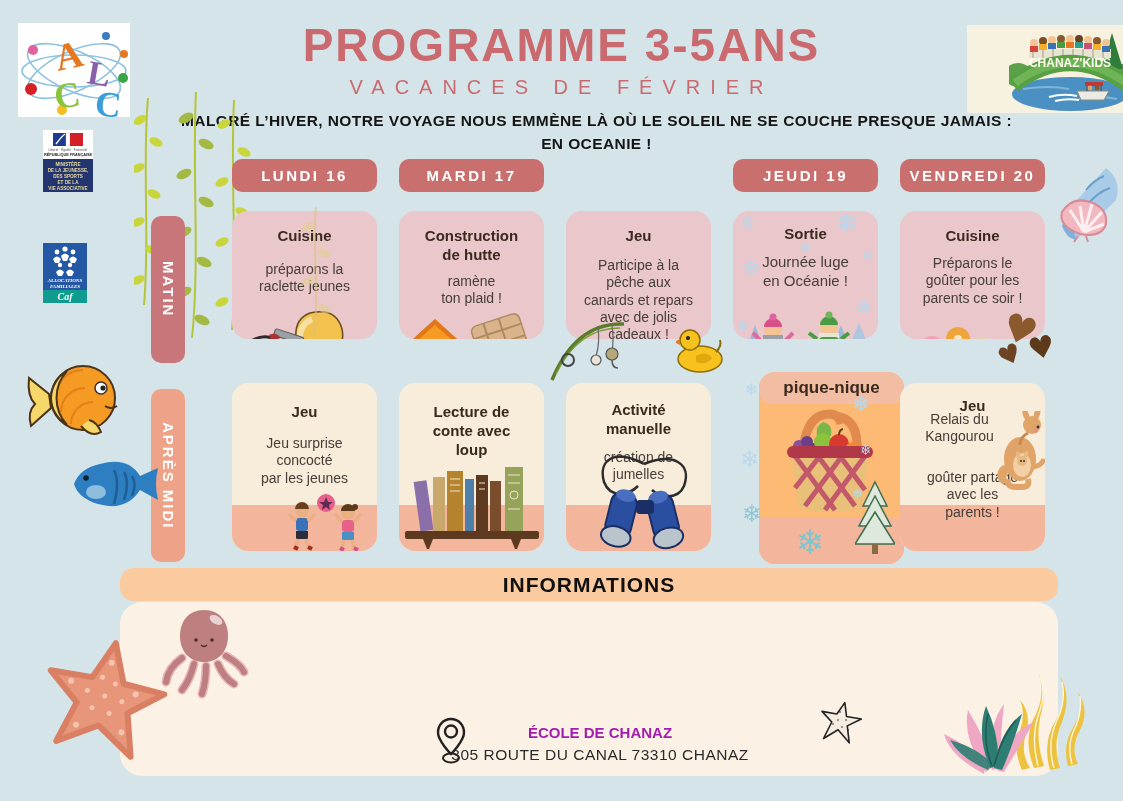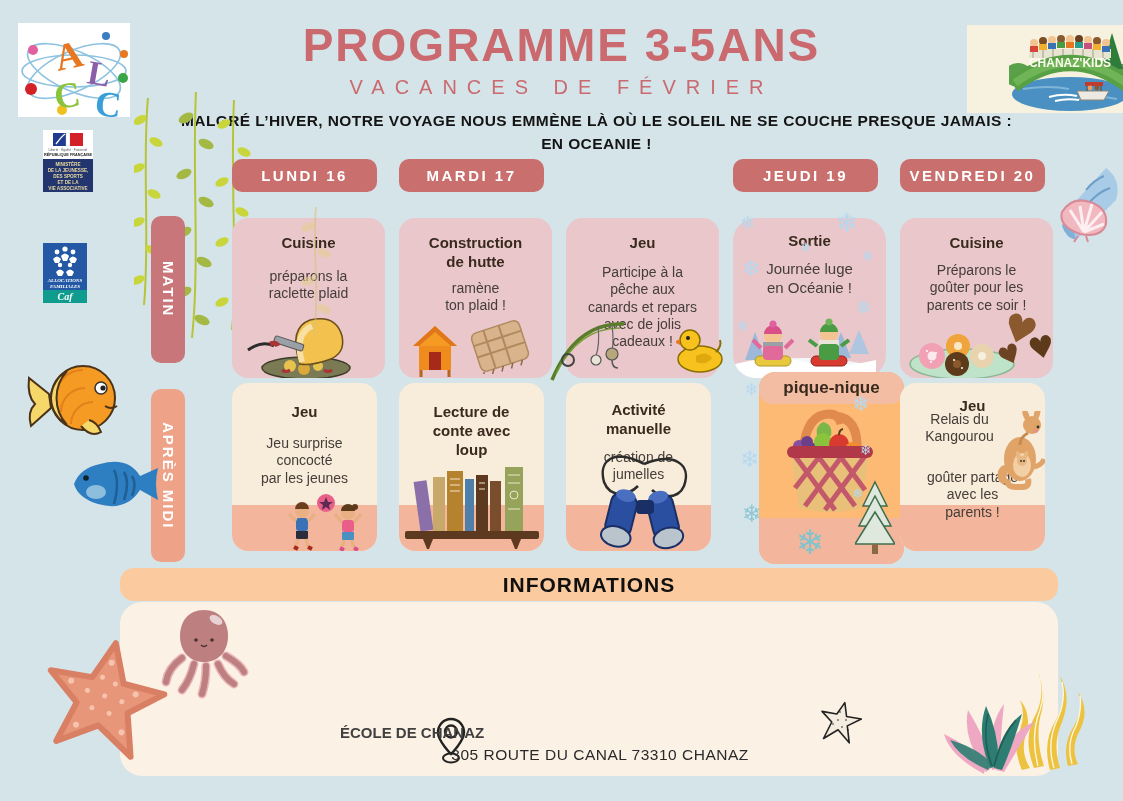--- a/index.html
+++ b/index.html
@@ -15,41 +15,41 @@
         color:#141414;letter-spacing:.4px;}
   
   .pill{top:159px;width:145px;height:33px;background:#c9706e;border-radius:10px;
         color:#fff;font-weight:800;font-size:15px;letter-spacing:2.5px;
         display:flex;align-items:center;justify-content:center;z-index:4;}
   .vlabel{left:151px;width:34px;border-radius:10px;color:#fff;font-weight:800;font-size:15px;
           letter-spacing:2px;writing-mode:vertical-rl;display:flex;align-items:center;
           justify-content:center;z-index:4;}
   
   .card{width:145px;border-radius:16px;z-index:2;overflow:hidden;}
-  .card-am{top:218px;height:160px;background:#e9c7cb;padding-left:8px;}
+  .card-am{top:211px;height:128px;background:#e9c7cb;}
   .card-pm{top:383px;height:168px;background:#f8ecdb;}
   .band{position:absolute;left:0;right:0;bottom:0;height:46px;background:#f3b69c;}
   .card-title{position:absolute;left:4px;right:4px;text-align:center;font-weight:800;
               font-size:15px;color:#3a2a1e;white-space:pre-line;line-height:1.25;}
   .card-text{position:absolute;left:3px;right:3px;text-align:center;font-size:14px;
              color:#453d38;white-space:pre-line;line-height:1.24;}
   .sf{position:absolute;color:#b7d8ee;font-family:"DejaVu Sans",sans-serif;z-index:3;}
   .heart{position:absolute;font-family:"DejaVu Sans",sans-serif;z-index:4;}
   
   .info-bar{left:120px;top:568px;width:938px;height:33px;background:#fbca9e;border-radius:14px;
             display:flex;align-items:center;justify-content:center;font-size:21px;
             font-weight:600;color:#101010;letter-spacing:1px;z-index:2;}
   .info-panel{left:120px;top:602px;width:938px;height:174px;background:#fcf1e5;
               border-radius:22px;z-index:1;}
   .iline{position:absolute;left:0;right:0;text-align:center;color:#1b1b1b;font-size:14.5px;
          letter-spacing:.2px;}
   .iline>span{display:inline-block;transform:scaleX(.9);}
   .ibold{font-weight:800;}
-  .place-name{left:340px;width:520px;top:724px;text-align:left;font-size:15px;
-              font-weight:800;color:#404040;z-index:3;}
+  .place-name{left:340px;width:520px;top:724px;text-align:center;font-size:15px;
+              font-weight:800;color:#a21caf;z-index:3;}
   .place-addr{left:340px;width:520px;top:746px;text-align:center;font-size:15.5px;
               color:#2a2a2a;letter-spacing:.5px;z-index:3;}
   .deco{z-index:5;pointer-events:none;}
   .logoBox{background:#fff;z-index:4;}
 </style>
 </head>
 <body>
 
 <div id="poster">
 
@@ -256,21 +256,21 @@
     <g transform="translate(10,34)">
       <path d="M24,34 Q2,26 6,12 Q16,-4 34,2 Q52,8 50,24 Q46,38 24,34 Z" fill="#f2b8c0" stroke="#d88a96" stroke-width="2"></path>
       <path d="M28,32 L14,10 M28,32 L24,6 M28,32 L36,4 M28,32 L46,12 M28,32 L48,24" stroke="#fdeef0" stroke-width="3" fill="none"></path>
       <path d="M22,36 l-4,6 M30,36 l2,6" stroke="#d88a96" stroke-width="2" fill="none"></path>
     </g>
   </svg>
 
   <div class="abs card card-am" style="left:232px;">
     <div class="card-title" style="top:16px;">Cuisine</div>
     <div class="card-text" style="top:50px;">préparons la
-raclette plaid</div>
+raclette jeunes</div>
     <svg class="abs" style="left:12px;top:92px;" width="122" height="70" viewBox="0 0 122 70">
       <ellipse cx="62" cy="58" rx="44" ry="11" fill="#7a7a55" stroke="#3c3c28" stroke-width="1.5"></ellipse>
       <circle cx="46" cy="56" r="6" fill="#e8c24e"></circle>
         <circle cx="60" cy="59" r="6" fill="#d9a93c"></circle>
         <circle cx="74" cy="56" r="5" fill="#e8c24e"></circle>
       <path d="M38,60 q4,3 8,0 M80,60 q4,3 8,0" stroke="#a33" stroke-width="3" fill="none"></path>
       <path d="M56,54 Q44,18 66,10 Q92,4 98,26 Q102,44 84,50 Q66,56 56,54 Z" fill="#f2c14e" stroke="#6b4d1d" stroke-width="1.5"></path>
       <path d="M58,52 Q50,24 68,16" stroke="#f7e0a3" stroke-width="6" fill="none"></path>
       <rect x="30" y="30" width="30" height="7" rx="2" fill="#9aa0a6" stroke="#555" stroke-width="1" transform="rotate(18 45 33)"></rect>
       <path d="M4,40 q14,-10 26,-4" stroke="#2c2c2c" stroke-width="3" fill="none"></path>
@@ -319,21 +319,21 @@
   </svg>
   <svg class="abs deco" style="left:676px;top:326px;z-index:5;" width="48" height="47" viewBox="0 0 48 47">
     <ellipse cx="24" cy="33" rx="22" ry="13" fill="#f7c21e" stroke="#8a6d00" stroke-width="1.5"></ellipse>
     <circle cx="14" cy="14" r="10" fill="#f7c21e" stroke="#8a6d00" stroke-width="1.5"></circle>
     <polygon points="4,13 -2,16 4,19" fill="#e87722"></polygon>
     <circle cx="12" cy="12" r="2" fill="#222"></circle>
     <path d="M20,30 q10,-6 16,2 q-6,8 -16,4" fill="#e0a80c"></path>
     <path d="M40,26 q6,-6 4,-12" stroke="#8a6d00" stroke-width="2" fill="none"></path>
   </svg>
 
-  <div class="abs card card-am" style="left:733px;border-radius:23px;">
+  <div class="abs card card-am" style="left:733px;">
     <div class="card-title" style="top:14px;">Sortie</div>
     <div class="card-text" style="top:42px;font-size:15px;">Journée luge
 en Océanie  !</div>
     <svg class="abs" style="left:2px;top:84px;" width="141" height="80" viewBox="0 0 141 80">
       <polygon points="10,58 20,30 30,58" fill="#9db8d8"></polygon>
         <polygon points="30,54 38,34 46,54" fill="#aec6e0"></polygon>
       <polygon points="96,56 106,30 116,56" fill="#9db8d8"></polygon>
         <polygon points="114,52 124,28 134,52" fill="#aec6e0"></polygon>
       <ellipse cx="70" cy="72" rx="75" ry="16" fill="#f4f8fb"></ellipse>
       <path d="M0,62 Q40,52 70,60 T141,58 L141,80 L0,80 Z" fill="#ffffff"></path>

